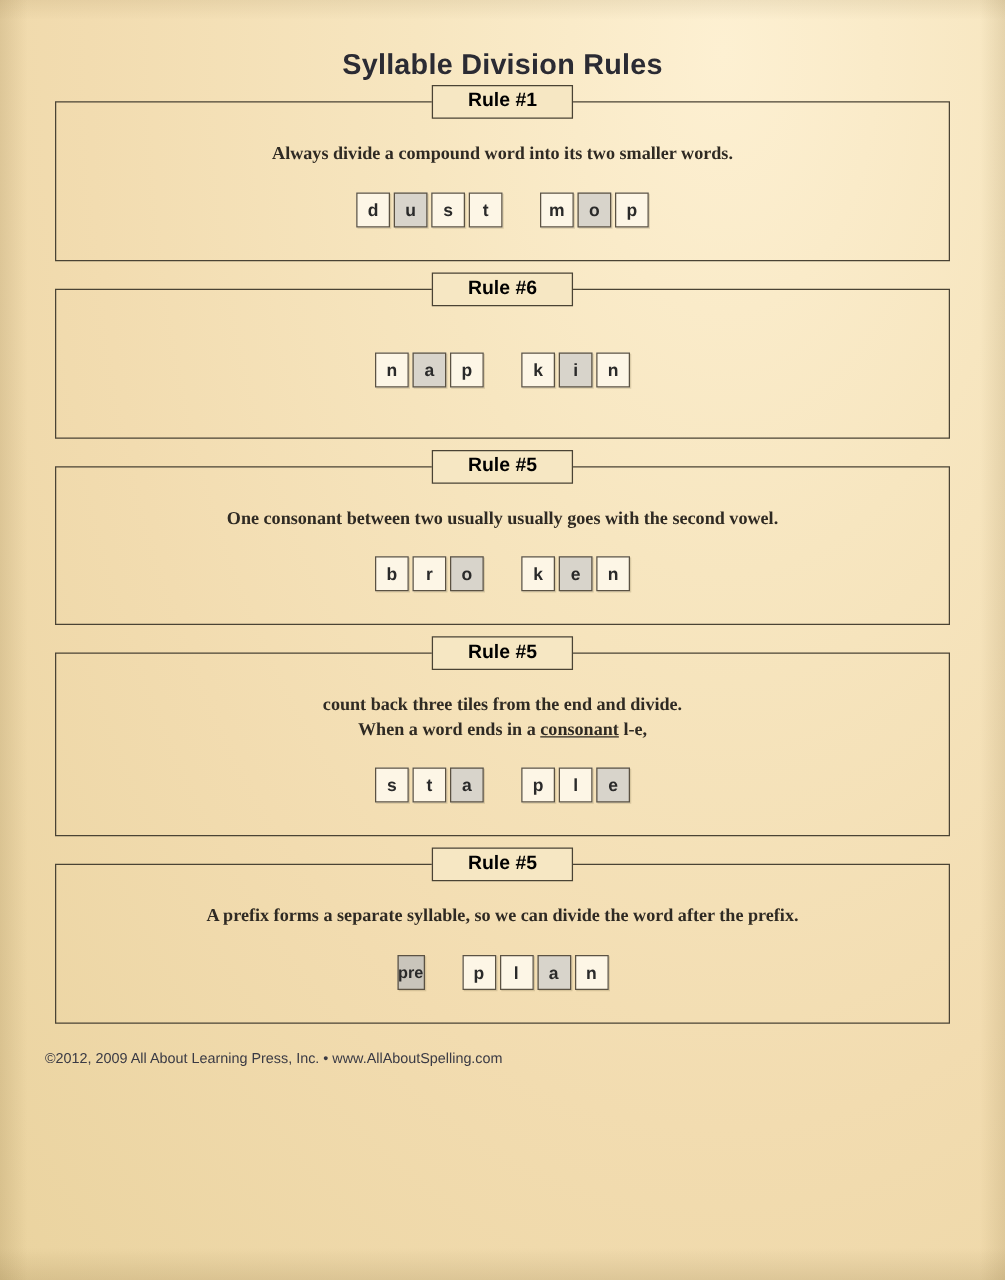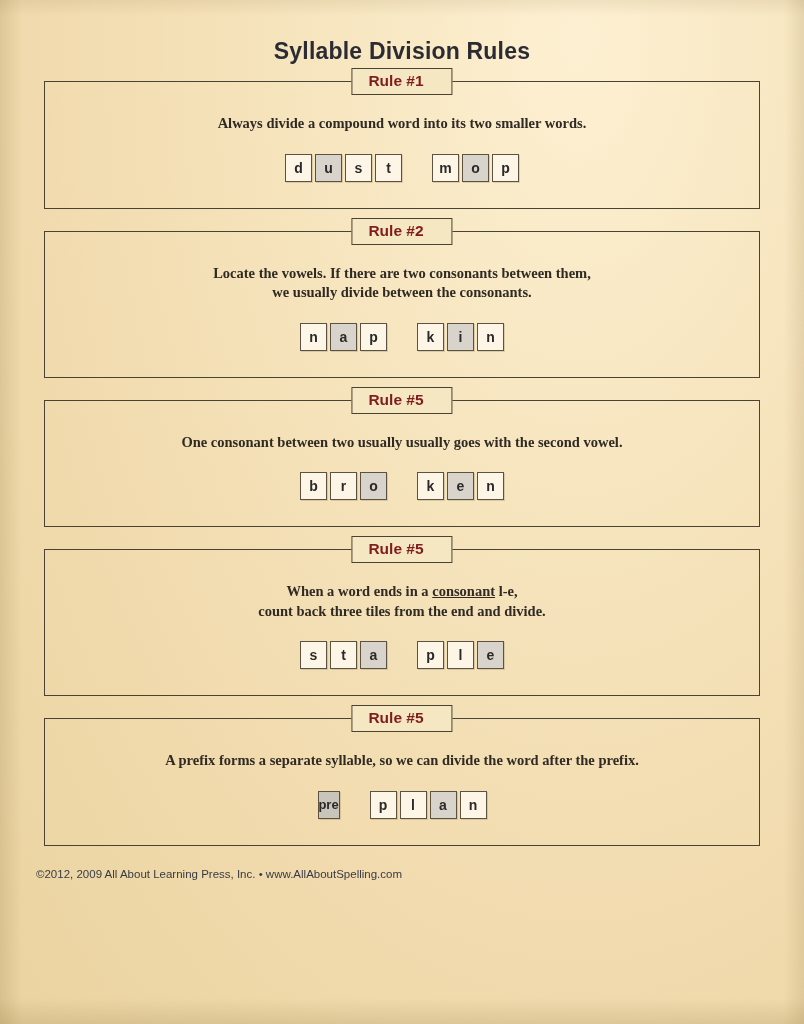--- a/index.html
+++ b/index.html
@@ -61,25 +61,25 @@
     padding: 30px 18px 26px 18px;
     min-height: 120px;
   }
   .rule-header {
     position: absolute;
     top: -13px;
     left: 50%;
     transform: translateX(-50%);
     border: 1.5px solid #4a4334;
     background: #f6e7c3;
-    padding: 3px 28px 4px 16px;
+    padding: 3px 28px 4px 28px;
     font-family: "Liberation Sans", sans-serif;
     font-weight: bold;
     font-size: 15.5px;
-    color: #7f1d1d;
+    color: #000000;
     white-space: nowrap;
     text-align: right;
   }
   .rule-text {
     text-align: center;
     color: #2f2a23;
     font-family: "Liberation Serif", serif;
     font-weight: bold;
     font-size: 14.5px;
     line-height: 1.35;
@@ -153,26 +153,22 @@
               </div>
               <div class="tile-group">
                 <div class="tile">m</div>
                 <div class="tile vowel">o</div>
                 <div class="tile">p</div>
               </div>
             </div>
           </div>
         </div>
         <div class="rule-block">
-          <div class="rule-header">Rule #2</div>
-          <div class="rule-body">
-            <div class="rule-text">
-              <div>Locate the vowels. If there are two consonants between them,</div>
-              <div>we usually divide between the consonants.</div>
-            </div>
+          <div class="rule-header">Rule #6</div>
+          <div class="rule-body">
             <div class="tiles-row">
               <div class="tile-group">
                 <div class="tile">n</div>
                 <div class="tile vowel">a</div>
                 <div class="tile">p</div>
               </div>
               <div class="tile-group">
                 <div class="tile">k</div>
                 <div class="tile vowel">i</div>
                 <div class="tile">n</div>
@@ -197,22 +193,22 @@
                 <div class="tile vowel">e</div>
                 <div class="tile">n</div>
               </div>
             </div>
           </div>
         </div>
         <div class="rule-block">
           <div class="rule-header">Rule #5</div>
           <div class="rule-body">
             <div class="rule-text">
+              <div>count back three tiles from the end and divide.</div>
               <div>When a word ends in a <span class="u">consonant</span> l-e,</div>
-              <div>count back three tiles from the end and divide.</div>
             </div>
             <div class="tiles-row">
               <div class="tile-group">
                 <div class="tile">s</div>
                 <div class="tile">t</div>
                 <div class="tile vowel">a</div>
               </div>
               <div class="tile-group">
                 <div class="tile">p</div>
                 <div class="tile">l</div>

